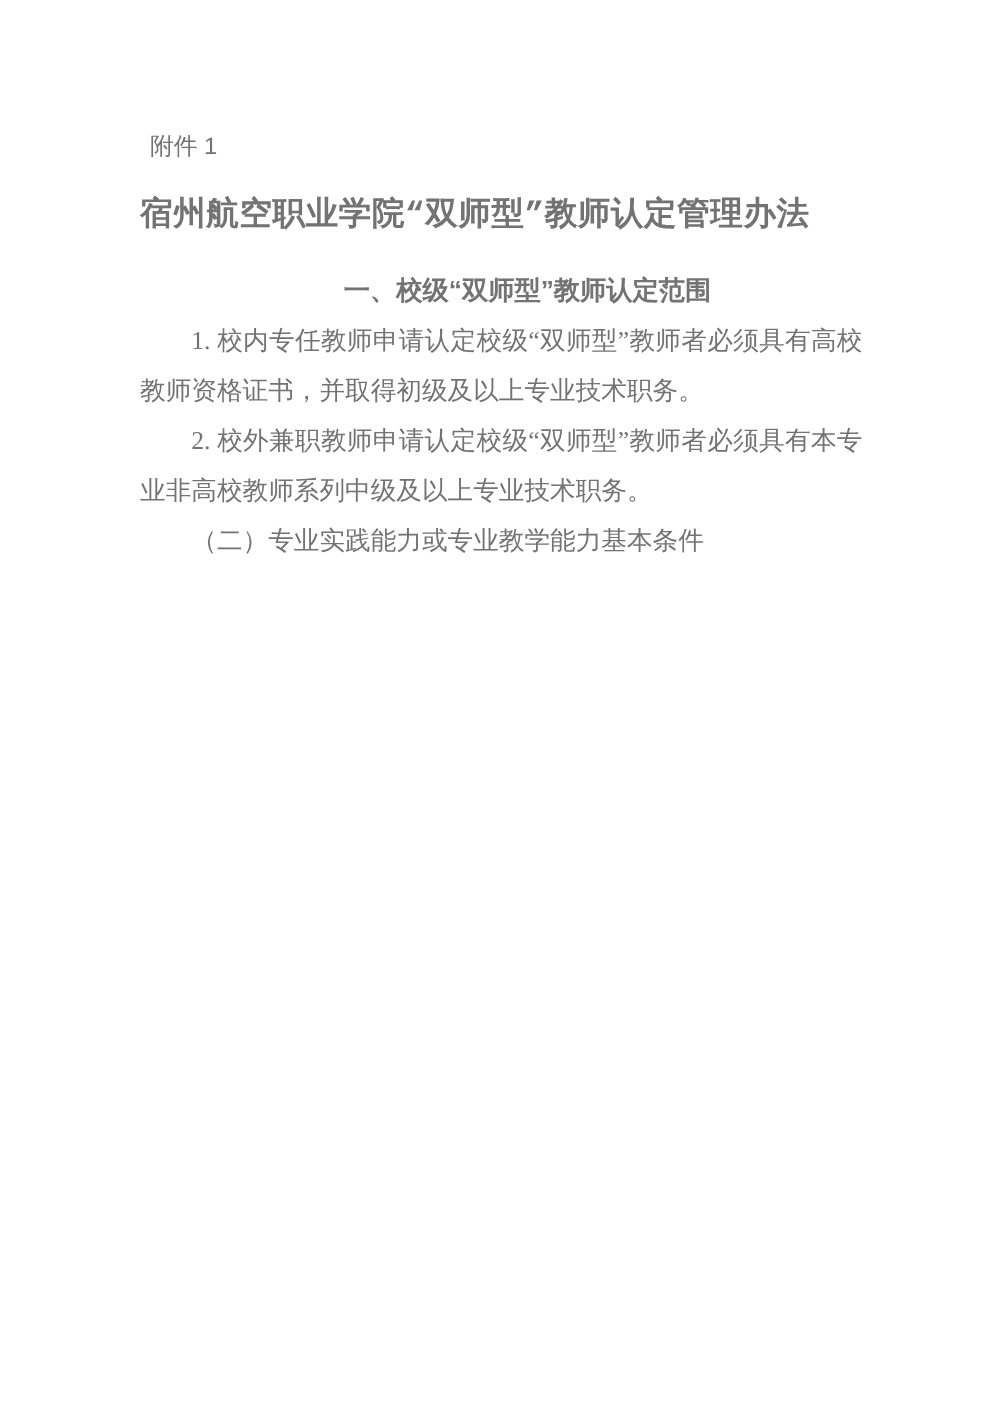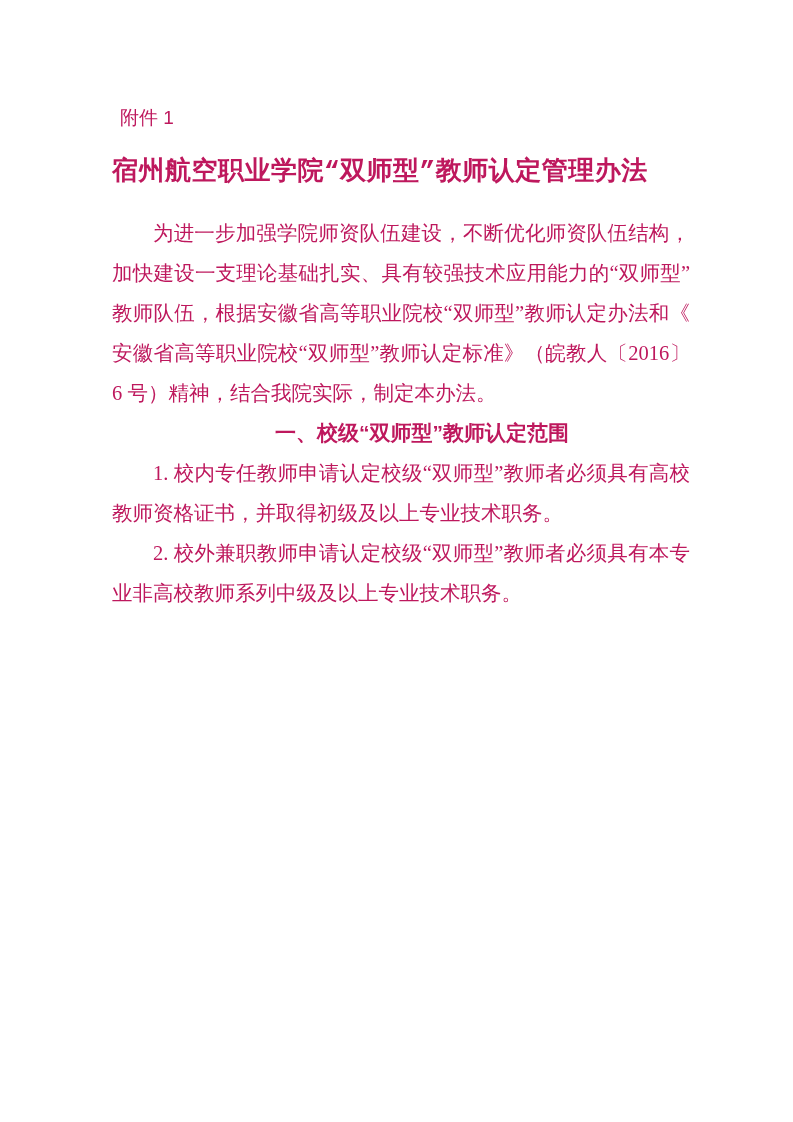--- a/index.html
+++ b/index.html
@@ -9,21 +9,21 @@
   }
   .page {
     position: relative;
     width: 793px;
     height: 1122px;
     margin: 0 auto;
     background: #ffffff;
     box-sizing: border-box;
     padding: 108px 103px 0 112px;
     font-family: "Liberation Serif", serif;
-    color: #be185d;
+    color: #737373;
     overflow: hidden;
   }
   .attachment-label {
     font-family: "Liberation Sans", sans-serif;
     font-size: 19px;
     line-height: 19px;
     margin-left: 8px;
   }
   .doc-title {
     font-family: Liberation Mono, monospace;
@@ -64,18 +64,18 @@
 </head>
 <body>
 
 <div class="page">
   <div class="attachment-label">附件 1</div>
 
   <h1 class="doc-title">宿州航空职业学院“双师型”教师认定管理办法</h1>
 
 
   <div class="doc-body" id="doc-body">
-      <p class="body">为进一步加强学院师资队伍建设，不断优化师资队伍结构，加快建设一支理论基础扎实、具有较强技术应用能力的“双师型”教师队伍，根据安徽省高等职业院校“双师型”教师认定办法和《安徽省高等职业院校“双师型”教师认定标准》（皖教人〔2016〕6 号）精神，结合我院实际，制定本办法。</p>
       <p class="heading">一、校级“双师型”教师认定范围</p>
       <p class="body">1. 校内专任教师申请认定校级“双师型”教师者必须具有高校教师资格证书，并取得初级及以上专业技术职务。</p>
       <p class="body">2. 校外兼职教师申请认定校级“双师型”教师者必须具有本专业非高校教师系列中级及以上专业技术职务。</p>
+      <p class="body">（二）专业实践能力或专业教学能力基本条件</p>
     </div>
 </div>
 
 </body></html>

